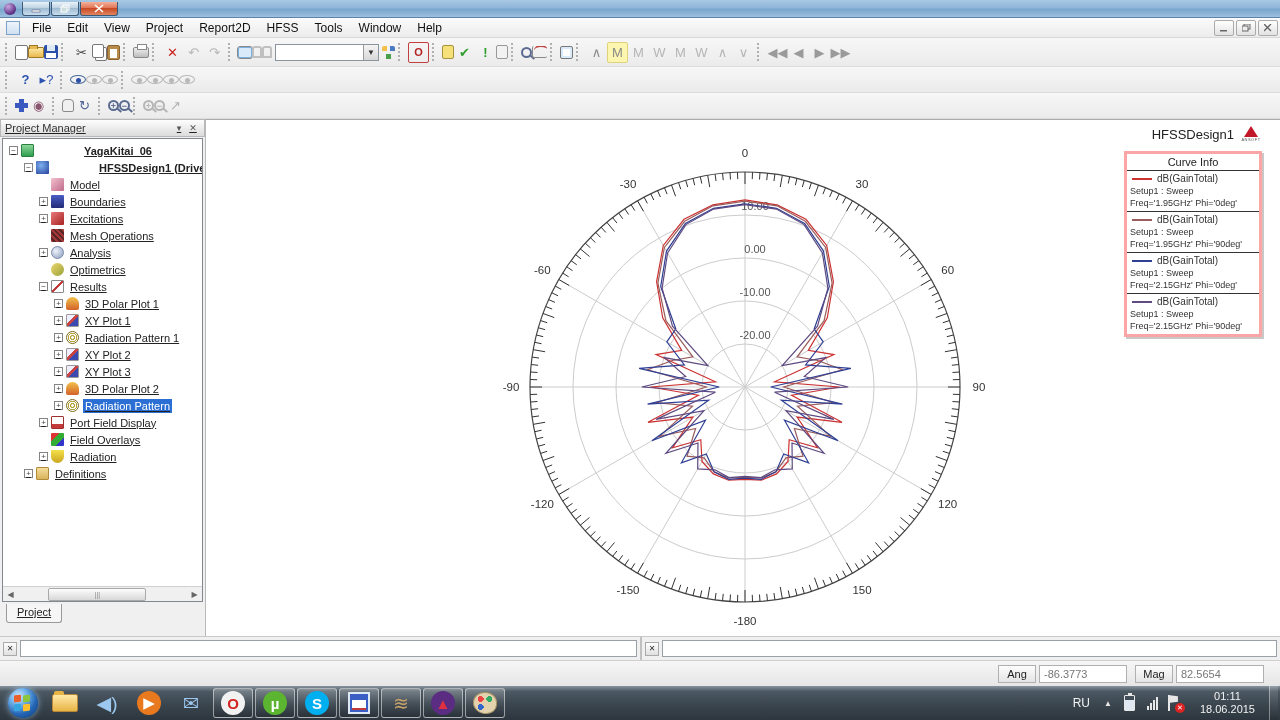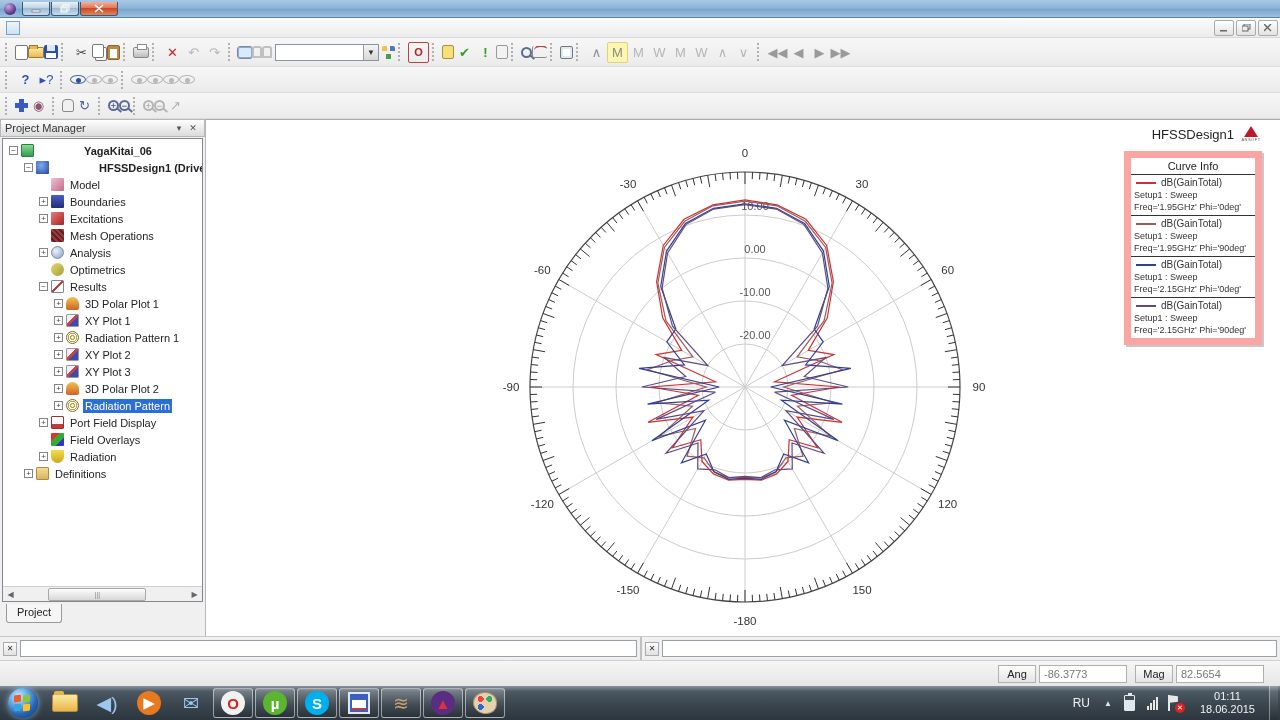--- a/index.html
+++ b/index.html
@@ -67,21 +67,21 @@
   .i-eye{width:16px;height:9px;border:1px solid #4a6a9a;border-radius:50%;position:relative;}
   .i-eye::after{content:"";position:absolute;left:5px;top:1.5px;width:5px;height:5px;border-radius:50%;background:#2b4fa8;}
   .i-eye.dim{border-color:#b8b8b8;} .i-eye.dim::after{background:#b8b8b8;}
   .i-cross{width:13px;height:13px;background:
      linear-gradient(#3a5ac0,#3a5ac0) 4px 0/5px 13px no-repeat,
      linear-gradient(#3a5ac0,#3a5ac0) 0 4px/13px 5px no-repeat;}
   .i-hand{width:12px;height:13px;background:#f0f0f0;border:1px solid #8a8a8a;border-radius:4px 4px 2px 2px;}
   .dim{color:#b5b5b5;}
 
   
-  .workspace{height:517px;display:flex;background:#e4e4e4;position:relative;}
+  .workspace{height:517px;display:flex;background:#e4e4e4;position:relative;text-decoration:underline;}
   .leftpanel{width:206px;flex:none;display:flex;flex-direction:column;background:#f0f0f0;border-right:1px solid #b8b8b8;}
   .pm-head{height:18px;background:linear-gradient(#fdfdfd,#dcdcdc);border:1px solid #b8b8b8;display:flex;align-items:center;padding:0 4px;}
   .pm-head .t{flex:1;font-size:11px;color:#333;}
   .pm-head .hb{width:14px;text-align:center;color:#555;font-size:9px;}
   .treebox{margin:1px 2px 0 2px;background:#fff;border:1px solid #828790;height:464px;overflow:hidden;position:relative;}
   .tree{padding:3px 0 0 2px;}
   .trow{display:flex;align-items:center;height:17px;white-space:nowrap;}
   .texp{width:9px;height:9px;border:1px solid #848484;background:#fff;font-size:8px;line-height:7px;text-align:center;color:#444;margin-right:3px;flex:none;}
   .texp.none{visibility:hidden;}
   .tico{width:13px;height:13px;margin-right:4px;flex:none;border-radius:1px;}
@@ -111,21 +111,21 @@
   .ptab{width:56px;height:19px;margin:2px 0 0 6px;background:#f6f6f6;border:1px solid #9a9a9a;border-top:none;border-radius:0 0 3px 3px;text-align:center;line-height:17px;font-size:11px;}
 
   
   .plotarea{flex:1;background:#fff;position:relative;border-top:1px solid #aaa;}
   #polar{position:absolute;left:0;top:0;}
   .plot-title{position:absolute;top:8px;left:0;width:1074px;text-align:center;font-size:16px;color:#111;}
   .design-label{position:absolute;top:7px;right:46px;font-size:13px;color:#222;}
   .ansoft-logo{position:absolute;top:6px;right:16px;width:26px;text-align:center;}
   .ansoft-tri{width:0;height:0;border-left:7px solid transparent;border-right:7px solid transparent;border-bottom:11px solid #c01828;margin:0 auto;}
   .ansoft-txt{font-size:4px;color:#555;letter-spacing:.5px;}
-  .legend{position:absolute;top:31px;right:18px;width:138px;background:#fff;border:7px solid #fca5a5;box-shadow:2px 2px 0 #c8c8c8;}
+  .legend{position:absolute;top:31px;right:18px;width:138px;background:#fff;border:3px solid #fca5a5;box-shadow:2px 2px 0 #c8c8c8;}
   .lg-head{text-align:center;font-size:11px;padding:2px 0;border-bottom:1px solid #333;color:#222;}
   .lg-entry{border-bottom:1px solid #333;padding:2px 3px;font-size:9px;color:#333;line-height:12px;}
   .lg-entry:last-child{border-bottom:none;}
   .lg-l1{display:flex;align-items:center;font-size:10px;}
   .lg-dash{width:20px;height:2px;margin:0 5px 0 2px;flex:none;}
 
   
   .msgbar{height:24px;display:flex;background:#f0f0f0;border-top:1px solid #c8c8c8;}
   .msgpane{display:flex;align-items:center;padding:2px 3px;}
   .msgpane.l{width:642px;border-right:2px solid #c0c0c0;}
@@ -189,20 +189,21 @@
     <span class="wb close">
         <svg width="10" height="9">
           <path d="M1 1 L9 8 M9 1 L1 8" stroke="#fff" stroke-width="1.6"></path>
         </svg>
       </span>
   </span>
 </div>
 
 <div class="menubar">
   <span class="mdoc"></span>
+  <span id="menu-items"><span class="menu-item">File</span><span class="menu-item">Edit</span><span class="menu-item">View</span><span class="menu-item">Project</span><span class="menu-item">Report2D</span><span class="menu-item">HFSS</span><span class="menu-item">Tools</span><span class="menu-item">Window</span><span class="menu-item">Help</span></span>
   <span class="sp"></span>
   <span class="mdi-btn">
       <svg width="8" height="8">
         <rect x="0" y="6" width="7" height="1.5" fill="#666"></rect>
       </svg>
     </span>
   <span class="mdi-btn">
       <svg width="9" height="8">
         <rect x="2" y="0" width="6" height="5" fill="none" stroke="#666"></rect>
         <rect x="0" y="2" width="6" height="5" fill="#eee" stroke="#666"></rect>

